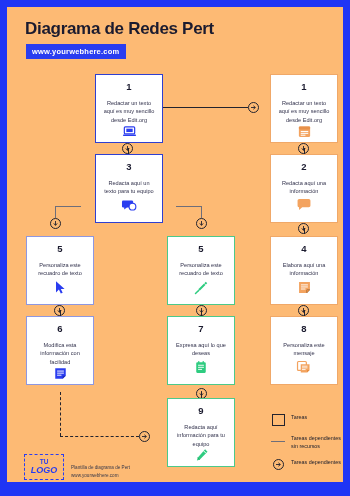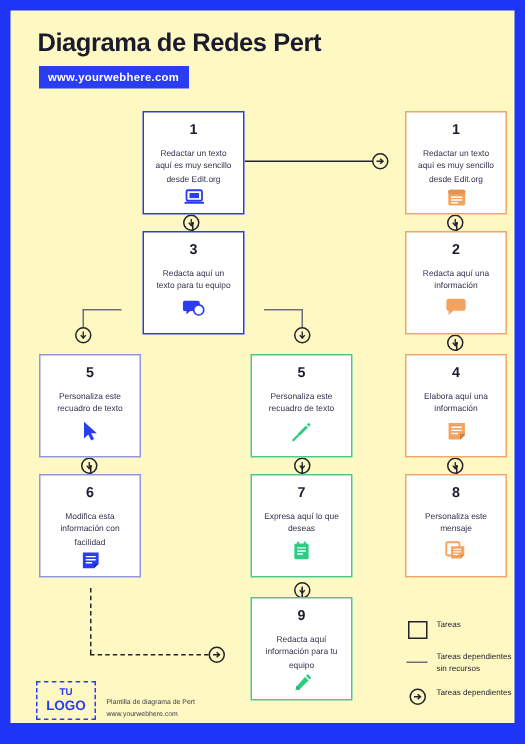--- a/index.html
+++ b/index.html
@@ -6,21 +6,21 @@
   body{
     width:350px;height:496px;
     background:#1f35f5;
     font-family:"Liberation Sans", sans-serif;
     overflow:hidden;
   }
   .page{
     position:absolute;
     left:7px;top:7px;
     width:336px;height:475px;
-    background:#fef9c3;
+    background:#fdba74;
   }
   
   .title{
     position:absolute;left:18px;top:12px;
     font-size:17px;font-weight:bold;color:#1b1b2f;
     letter-spacing:-.3px;white-space:nowrap;
   }
   .url-badge{
     position:absolute;left:19px;top:37px;
     background:#2a3df0;color:#ffffff;
@@ -93,21 +93,21 @@
   .logo{
     position:absolute;left:17px;top:447px;
     width:40px;height:26px;
     border:1.2px dashed #2a3df0;
     box-sizing:border-box;
     display:flex;flex-direction:column;
     align-items:center;justify-content:center;
     color:#2a3df0;font-weight:bold;line-height:1.05;
   }
   .logo .l1{font-size:6.5px;}
-  .logo .l2{font-size:9px;}
+  .logo .l2{font-size:9px;font-style:italic;}
   .foot{position:absolute;left:64px;top:457px;}
   .foot div{font-size:4.6px;color:#3a3a4a;line-height:1.7;}
 </style>
 </head>
 <body>
 
 <div class="page">
 
   <div class="title">Diagrama de Redes Pert</div>
   <div class="url-badge">www.yourwebhere.com</div>

